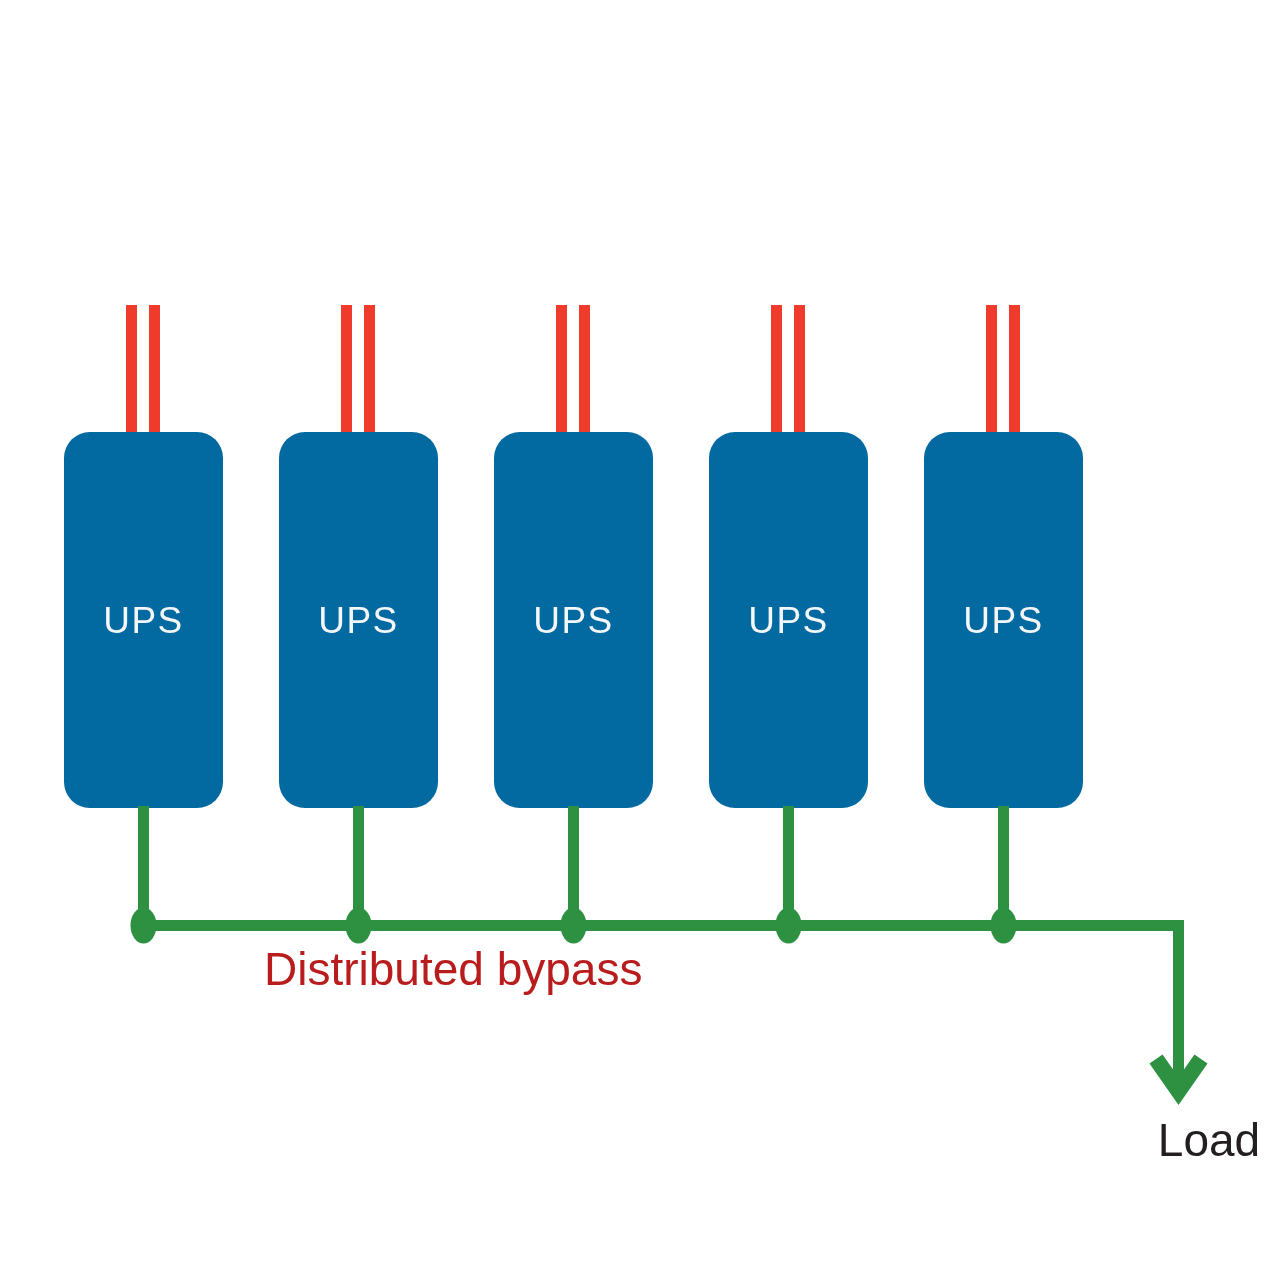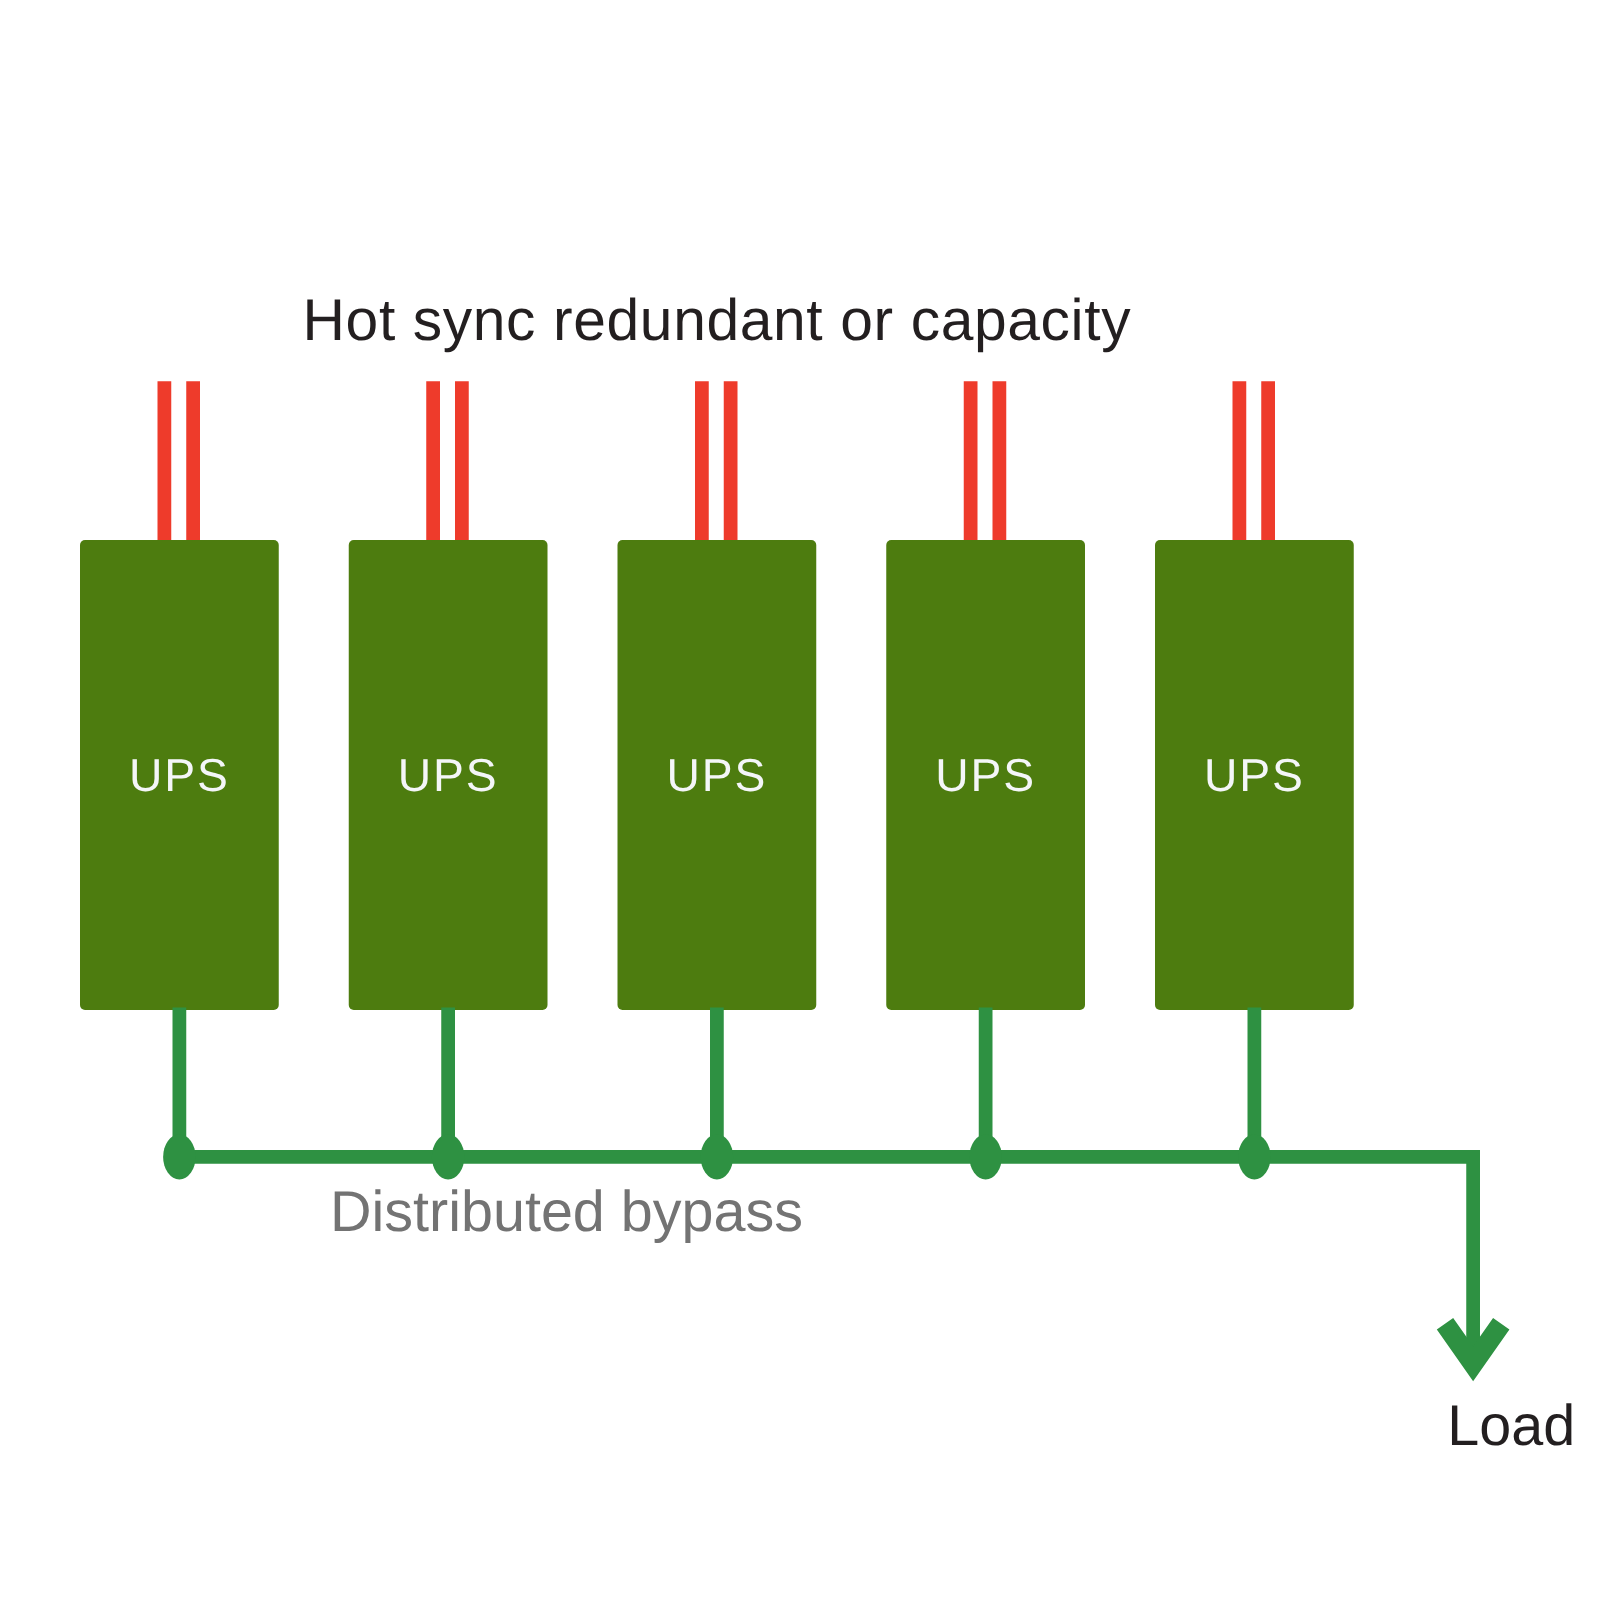--- a/index.html
+++ b/index.html
@@ -41,22 +41,22 @@
     background: #ee3b2b;
   }
   .cable-left  { left: 62px; }
   .cable-right { left: 85px; }
   .ups-box {
     position: absolute;
     top: 127px;
     left: 0;
     width: 159px;
     height: 376px;
-    background: #4d7c0f;
-    border-radius: 4px;
+    background: #0369a1;
+    border-radius: 26px;
     display: flex;
     align-items: center;
     justify-content: center;
   }
   .ups-label {
     color: #f4f6f8;
     font-size: 37px;
     letter-spacing: 1.5px;
     line-height: 1;
   }
@@ -65,41 +65,40 @@
     top: 0;
     left: 0;
     pointer-events: none;
   }
   .bus-label {
     position: absolute;
     top: 944px;
     left: 264px;
     font-size: 46px;
     line-height: 1.1;
-    color: #737373;
+    color: #b91c1c;
     white-space: nowrap;
   }
   .load-label {
     position: absolute;
     top: 1115px;
     left: 1177px;
     transform: translateX(-50%);
     font-size: 46px;
     line-height: 1.1;
     color: #231f20;
     white-space: nowrap;
     margin-left: 32px;
   }
 </style>
 </head>
 <body>
 
 <div id="canvas">
 
-  <div class="diagram-title">Hot sync redundant or capacity</div>
 
   <div class="unit u0">
     <div class="cable cable-left"></div>
     <div class="cable cable-right"></div>
     <div class="ups-box">
       <span class="ups-label">UPS</span>
     </div>
   </div>
 
   <div class="unit u1">

